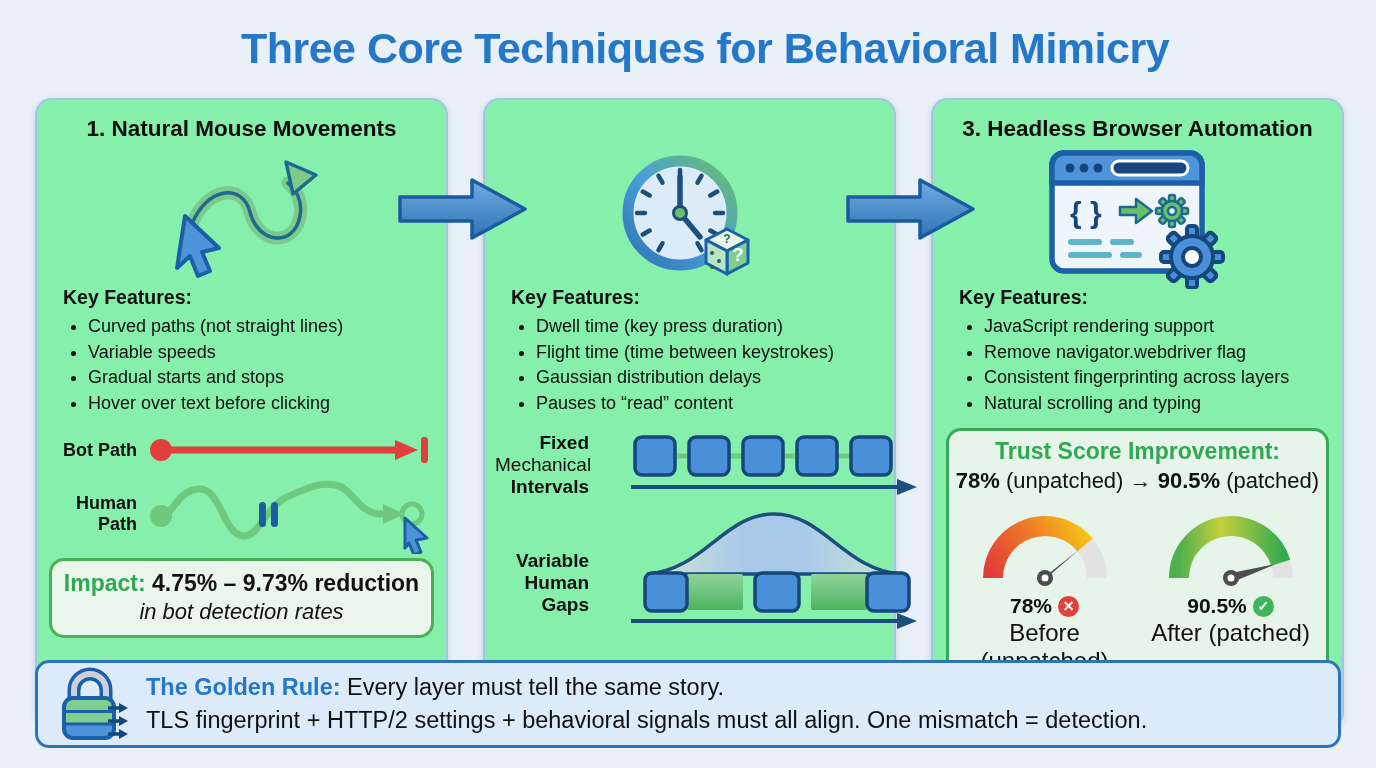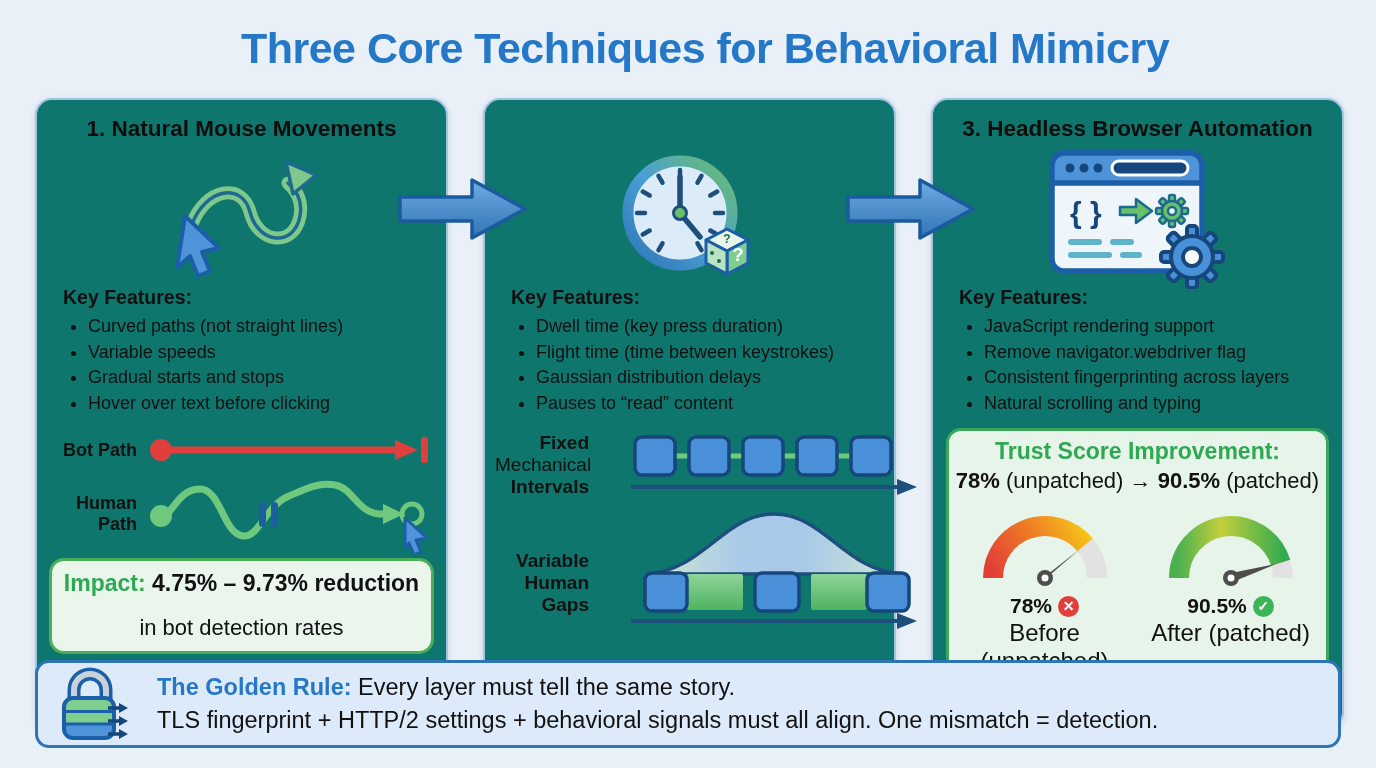--- a/index.html
+++ b/index.html
@@ -10,21 +10,21 @@
     color:#111;
   }
   .main-title{
     position:absolute;top:24px;left:0;width:100%;
     text-align:center;font-size:43px;font-weight:bold;color:#2577c8;
     letter-spacing:-0.5px;
     margin-left:17px;
   }
   .card{
     position:absolute;top:98px;width:413px;height:631px;box-sizing:border-box;
-    background:#0f766e;border:2.5px solid #a3c4e2;border-radius:17px;
+    background:#86efac;border:2.5px solid #a3c4e2;border-radius:17px;
     box-shadow:0 2px 6px rgba(90,130,175,0.25);
   }
   .card1{left:35px}.card2{left:483px}.card3{left:931px}
   .card-title{
     position:absolute;top:16px;left:0;width:100%;text-align:center;
     font-size:22.5px;font-weight:bold;color:#0d0d0d;
   }
   .card-icon{
     position:absolute;top:48px;left:0;width:100%;height:140px;
     display:flex;align-items:center;justify-content:center;
@@ -38,21 +38,21 @@
   .path-label{width:82px;text-align:right;font-size:18px;font-weight:bold;line-height:21px;padding-right:10px;flex:none;}
   .bot-row{top:336px;}
   .human-row{top:374px;}
   .impact-box{
     position:absolute;left:12px;right:12px;top:458px;box-sizing:border-box;
     background:#eaf6ec;border:3.5px solid #4cae58;border-radius:15px;
     text-align:center;padding:9px 4px 10px 4px;
   }
   .impact-line1{font-size:23px;font-weight:bold;color:#111;}
   .impact-prefix{color:#2fa852;}
-  .impact-line2{font-size:22px;margin-top:18px;}
+  .impact-line2{font-size:22px;margin-top:2px;font-style:italic;}
   
   .interval-row{position:absolute;left:10px;display:flex;align-items:center;gap:32px;}
   .interval-label{width:94px;text-align:right;font-size:19px;line-height:22px;padding-right:8px;flex:none;}
   .lbl-b{font-weight:bold;}
   .fixed-row{top:330px;}
   .variable-row{top:408px;}
   .variable-row .interval-label{align-self:flex-end;padding-bottom:16px;}
   
   .trust-box{
     position:absolute;left:13px;right:13px;top:328px;bottom:13px;box-sizing:border-box;
@@ -73,21 +73,21 @@
   
   .flow-arrow{position:absolute;top:176px;}
   .flow-arrow1{left:398px;}
   .flow-arrow2{left:846px;}
   
   .banner{
     position:absolute;left:35px;top:660px;width:1306px;height:88px;box-sizing:border-box;
     background:#dceafa;border:3.5px solid #2e75b6;border-radius:14px;
     display:flex;align-items:center;padding-left:20px;
   }
-  .banner-text{margin-left:27px;font-size:23.5px;line-height:33px;color:#111;}
+  .banner-text{margin-left:16px;font-size:23.5px;line-height:33px;color:#111;}
   .banner-heading{color:#2577c8;font-weight:bold;}
 </style>
 </head>
 <body>
 
 <div class="main-title">Three Core Techniques for Behavioral Mimicry</div>
 
 <div class="card card1">
   <div class="card-title">1. Natural Mouse Movements</div>
 

